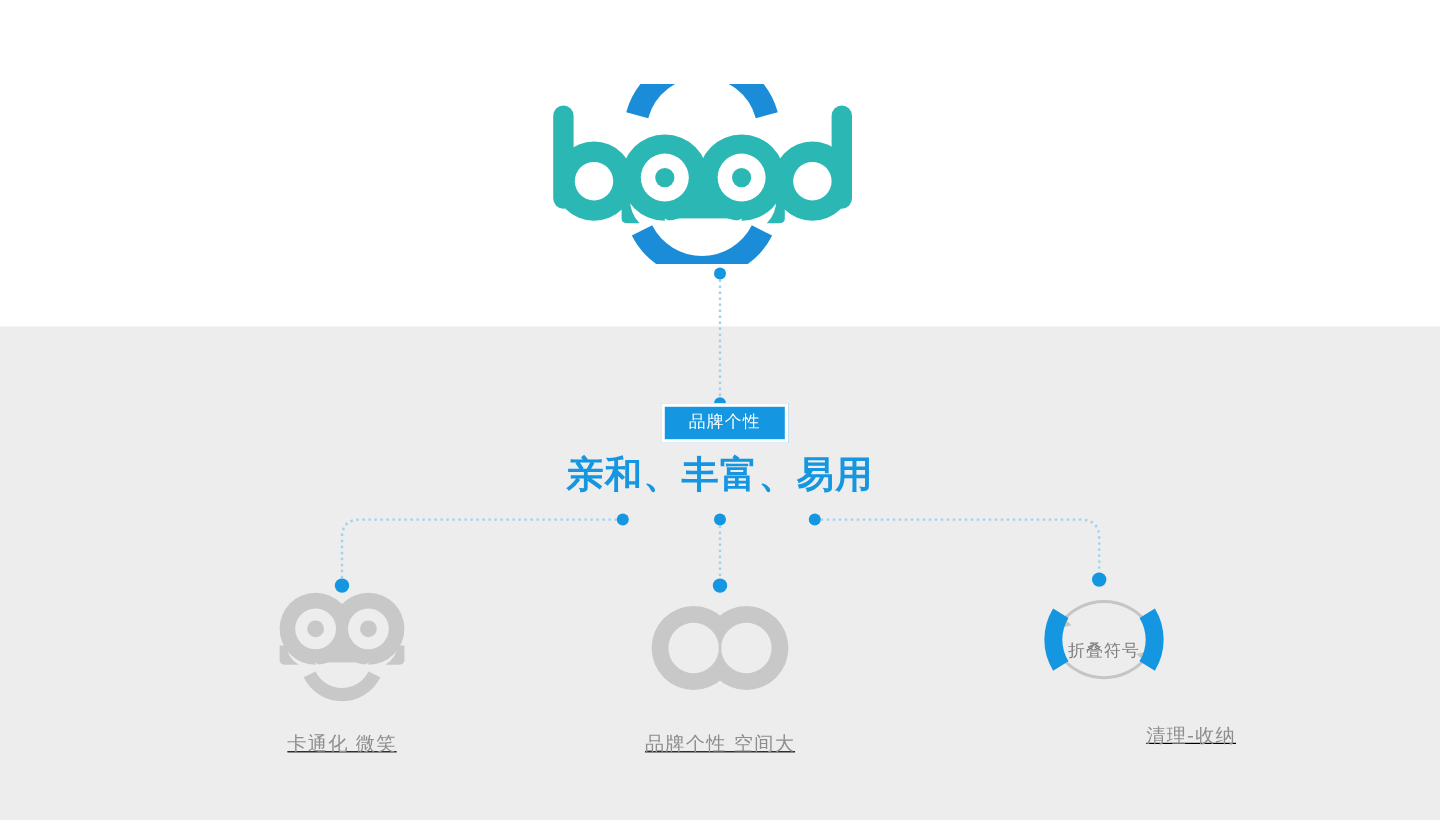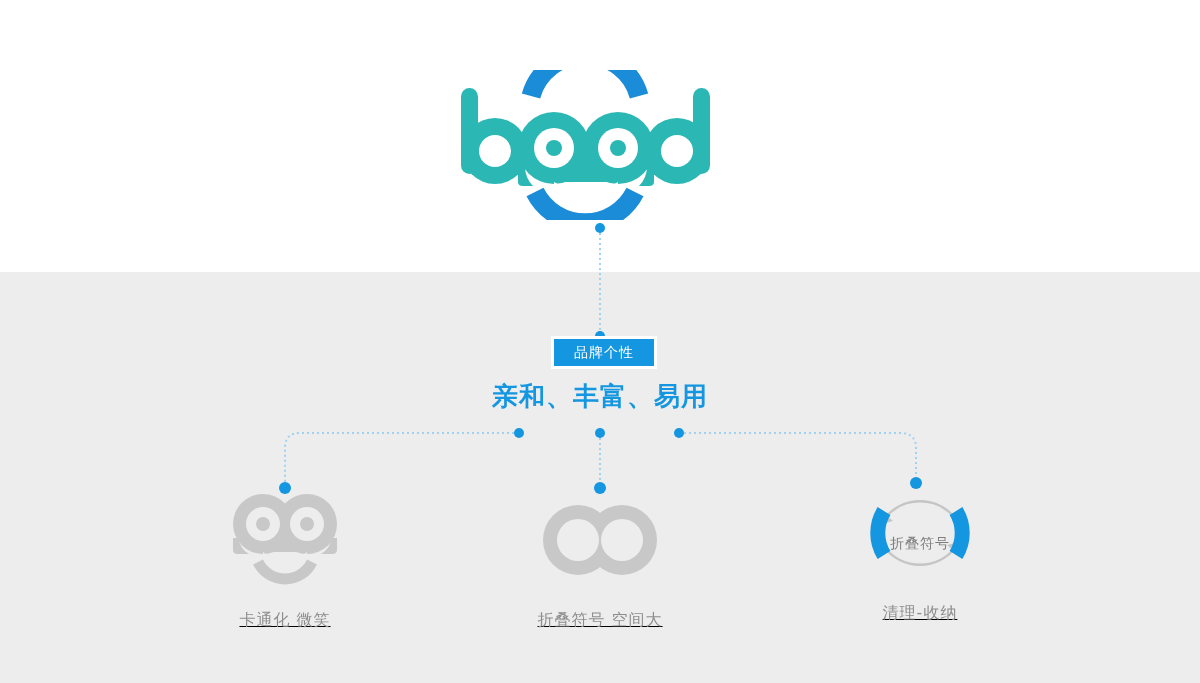--- a/index.html
+++ b/index.html
@@ -77,21 +77,21 @@
   }
 
   
   .tagline {
     position: absolute;
     left: 0;
     top: 377px;
     width: 1200px;
     text-align: center;
     color: #1596e0;
-    font-size: 26px;
+    font-size: 31px;
     font-weight: bold;
     letter-spacing: 1px;
     line-height: 38px;
     font-family: "DejaVu Sans", "Liberation Sans", sans-serif;
   }
 
   
   .feature {
     position: absolute;
     width: 220px;
@@ -108,21 +108,21 @@
   .feature-label {
     margin-top: 22px;
     color: #8e8e8e;
     font-size: 16px;
     letter-spacing: 1px;
     line-height: 1;
     font-family: "DejaVu Sans", "Liberation Sans", sans-serif;
   }
   #feature-0 { left: 175px; }
   #feature-1 { left: 490px; }
-  #feature-2 { left: 810px; top: 483px; }
+  #feature-2 { left: 810px; top: 483px; text-align: right; }
 
   .ring-text {
     position: absolute;
     left: 810px;
     top: 536px;
     width: 220px;
     text-align: center;
     color: #7d7d7d;
     font-size: 14px;
     letter-spacing: 1px;
@@ -229,21 +229,21 @@
 
   <div class="feature" id="feature-1">
     <div class="feature-icon">
       <svg width="120" height="100" viewBox="0 0 120 100">
         <circle cx="38" cy="50" r="35" fill="#c8c8c8"></circle>
         <circle cx="82" cy="50" r="35" fill="#c8c8c8"></circle>
         <circle cx="38" cy="50" r="21" fill="#ededed"></circle>
         <circle cx="82" cy="50" r="21" fill="#ededed"></circle>
       </svg>
     </div>
-    <div class="feature-label">折叠符号  空间大</div>
+    <div class="feature-label">品牌个性  空间大</div>
   </div>
 
   <div class="feature" id="feature-2">
     <div class="feature-icon">
       <svg width="130" height="110" viewBox="0 0 130 110">
 
         <path d="M 30 40 A 45 45 0 0 1 100 40" fill="none" stroke="#c5c5c5" stroke-width="2.5" stroke-linecap="round"></path>
         <path d="M 26 46 L 31 37 L 38 43 Z" fill="#c5c5c5"></path>
         <path d="M 30 70 A 45 45 0 0 0 100 70" fill="none" stroke="#c5c5c5" stroke-width="2.5" stroke-linecap="round"></path>
         <path d="M 104 64 L 99 73 L 92 67 Z" fill="#c5c5c5"></path>

